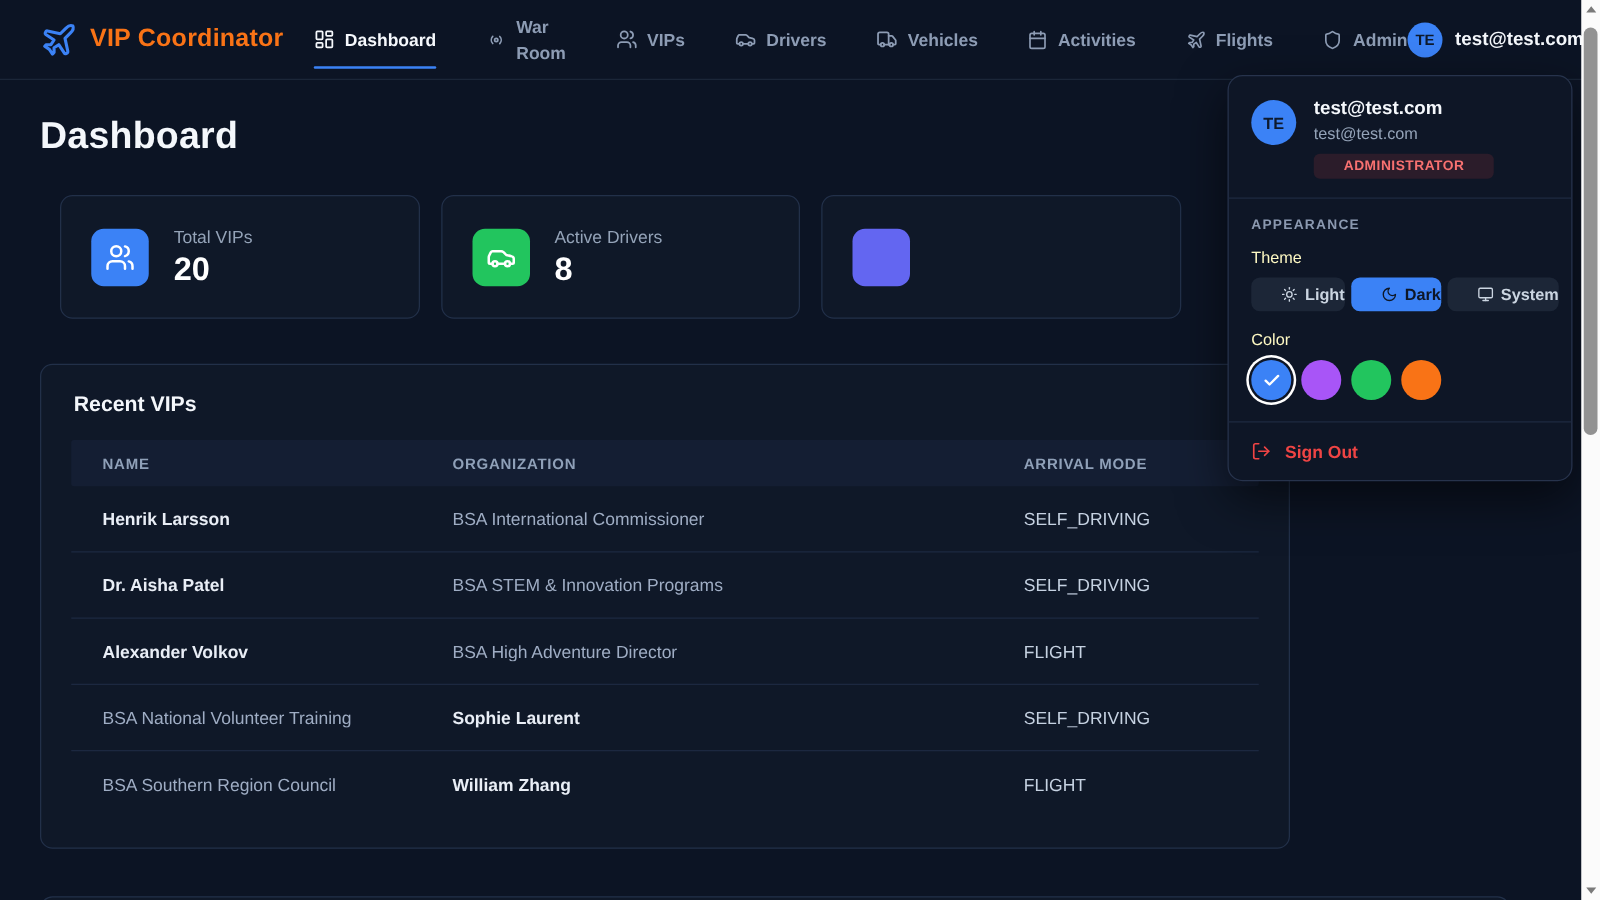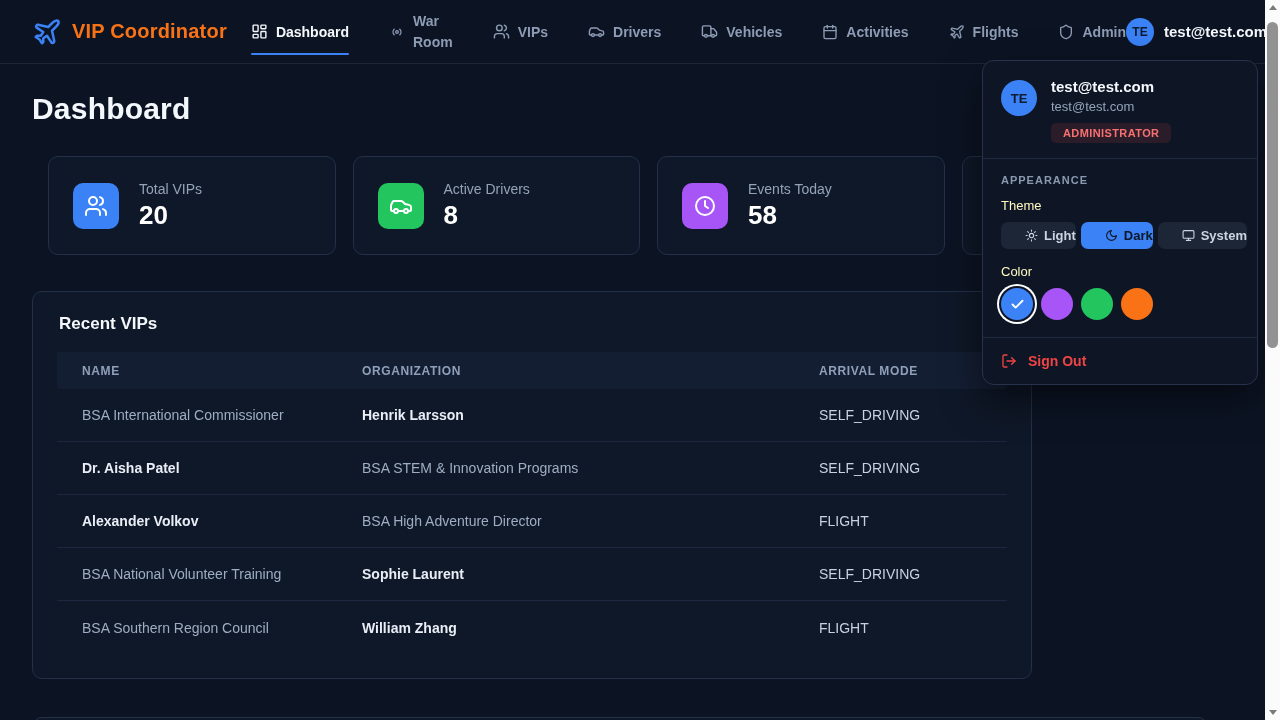--- a/index.html
+++ b/index.html
@@ -88,21 +88,21 @@
   }
   .dd-user { display:flex; gap:14px; padding:17px 18px 15px 18px; border-bottom:1px solid #1e2a40; }
   .dd-avatar {
     width:36px; height:36px; border-radius:50%; background:#3b82f6; color:#0e1a2e;
     display:flex; align-items:center; justify-content:center; font-size:13px; font-weight:700; flex-shrink:0; margin-top:2px;
   }
   .dd-name { font-size:15px; font-weight:700; color:#f5f8fc; margin-bottom:4px; }
   .dd-email { font-size:13px; color:#94a3b8; margin-bottom:9px; }
   .dd-badge {
     display:inline-block; font-size:11px; font-weight:700; letter-spacing:.4px;
-    color:#f87171; background:rgba(239,68,68,.13); padding:4px 12px; border-radius:5px;
+    color:#f87171; background:rgba(239,68,68,.13); padding:4px 24px; border-radius:5px;
   }
   .dd-appearance { padding:15px 18px 17px 18px; border-bottom:1px solid #1e2a40; }
   .dd-section-label { font-size:11px; font-weight:700; letter-spacing:1px; color:#8b99b0; margin-bottom:12px; }
   .dd-sub-label { font-size:13px; color:#fef9c3; margin-bottom:9px; }
   .theme-row { display:flex; gap:5px; margin-bottom:15px; }
   .theme-btn {
     flex:1; height:27px; border-radius:7px; background:#1c2637; color:#cbd5e1;
     display:flex; align-items:center; justify-content:center; gap:6px;
     font-size:13px; font-weight:600; cursor:pointer; border:none; font-family:inherit;padding-left:24px;
   }
@@ -266,53 +266,41 @@
             <path d="M9 17h6"></path>
             <circle cx="17" cy="17" r="2"></circle>
           </svg>
       </div>
       <div>
         <div class="stat-label">Active Drivers</div>
         <div class="stat-value">8</div>
       </div>
     </div>
     <div class="stat-card">
-      <div class="stat-icon" style="background: rgb(168, 85, 247);">
-        <svg width="24" height="24" viewBox="0 0 24 24" fill="none" stroke-width="2" stroke-linecap="round" stroke-linejoin="round">
-            <circle cx="12" cy="12" r="9"></circle>
-            <polyline points="12 7 12 12 15 14"></polyline>
-          </svg>
-      </div>
-      <div>
-        <div class="stat-label">Events Today</div>
-        <div class="stat-value">58</div>
-      </div>
-    </div>
-    <div class="stat-card">
       <div class="stat-icon" style="background: rgb(99, 102, 241);"></div>
       <div>
         <div class="stat-label"></div>
         <div class="stat-value"></div>
       </div>
     </div>
   </section>
 
   <section class="table-card">
     <h2 class="table-title">Recent VIPs</h2>
     <div class="vip-table">
       <div class="t-row t-head">
         <div class="t-cell">NAME</div>
         <div class="t-cell">ORGANIZATION</div>
         <div class="t-cell">ARRIVAL MODE</div>
         <div class="t-cell">EVENTS</div>
       </div>
 
       <div class="t-row t-body-row">
+        <div class="t-cell cell-name">Henrik Larsson</div>
         <div class="t-cell cell-org">BSA International Commissioner</div>
-        <div class="t-cell cell-name">Henrik Larsson</div>
         <div class="t-cell cell-mode">SELF_DRIVING</div>
         <div class="t-cell cell-events">0</div>
       </div>
       <div class="t-row t-body-row">
         <div class="t-cell cell-name">Dr. Aisha Patel</div>
         <div class="t-cell cell-org">BSA STEM &amp; Innovation Programs</div>
         <div class="t-cell cell-mode">SELF_DRIVING</div>
         <div class="t-cell cell-events">0</div>
       </div>
       <div class="t-row t-body-row">

